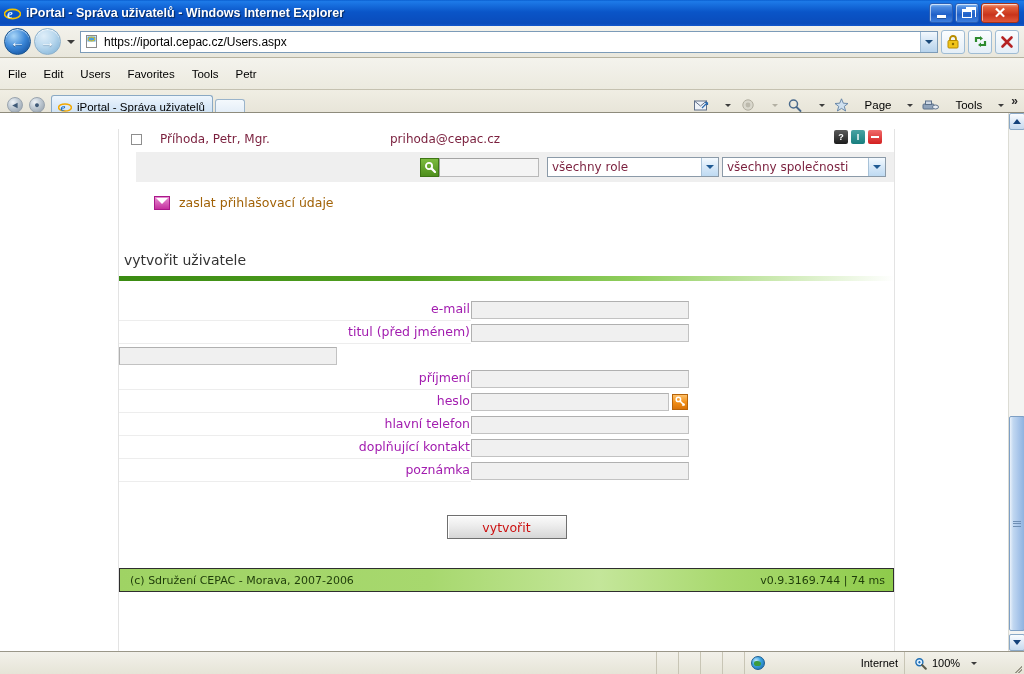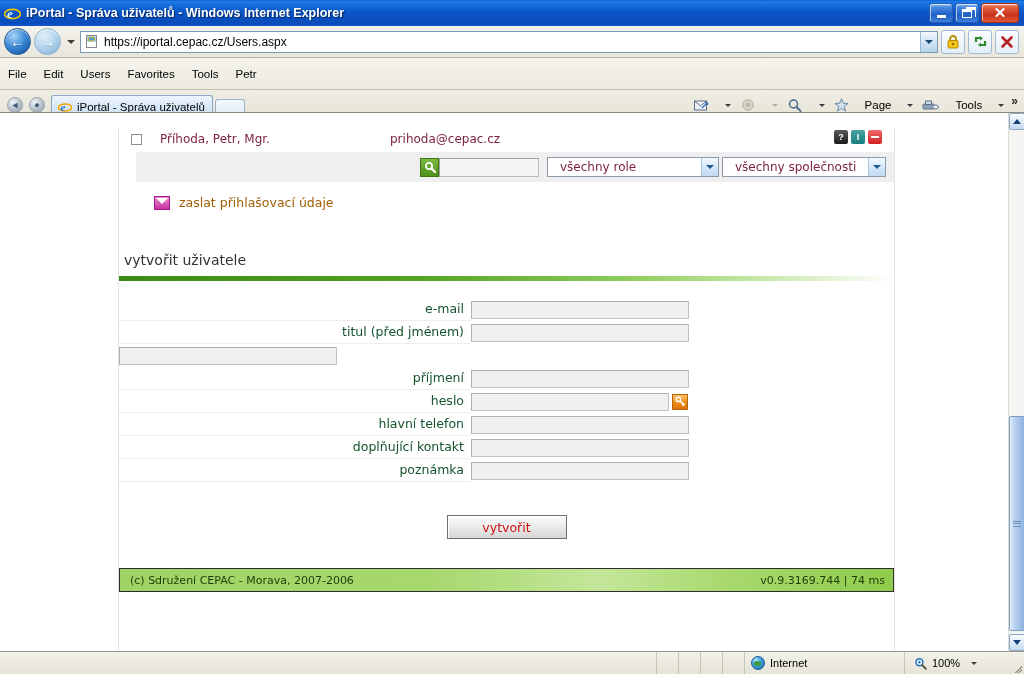--- a/index.html
+++ b/index.html
@@ -269,21 +269,21 @@
     display: flex; align-items: center; justify-content: center;
   }
   .txtinput {
     height: 19px; background: #f4f4f4;
     border: 1px solid #b9b9b9; border-top-color: #a3a3a3; border-left-color: #a3a3a3;
   }
   .filterrow .qinput { width: 100px; margin-right: 5px; }
   .selbox {
     height: 20px; background: #fff; border: 1px solid #8b9aa8;
     display: flex; align-items: center; font-size: 12px; color: #7a1f3d;
-    padding-left: 12px; margin-left: 3px;
+    padding-left: 4px; margin-left: 3px;
   }
   .selbox .seltxt { flex: 1 1 auto; white-space: nowrap; overflow: hidden; }
   .selbox .selbtn {
     width: 17px; height: 18px; flex: none; margin-right: 0;
     background: linear-gradient(180deg,#f4faff 0%,#d6e8f8 50%,#bfdaf2 100%);
     border-left: 1px solid #a8c2d8;
     display: flex; align-items: center; justify-content: center;
   }
   .selbox .selbtn .caret { border-top-color: #1f5a93; }
   .sel-role { width: 172px; }
@@ -315,22 +315,22 @@
   }
   .secbar {
     height: 5px;
     background: linear-gradient(90deg,#3a8b12 0%,#53a122 38%,#8fce5c 66%,#cdeab3 85%,#ffffff 100%);
   }
 
   
   .form { padding-top: 17px; }
   .frow { display: flex; align-items: center; height: 23px; justify-content: flex-start; }
   .flabel {
-    width: 352px; text-align: right; padding-right: 7px;
-    font-size: 12.5px; color: #14532d;
+    width: 352px; text-align: right; padding-right: 1px;
+    font-size: 12.5px; color: #a21caf;
     border-bottom: 1px solid #ededed;
     height: 23px; line-height: 22px;
     box-sizing: border-box;
   }
   .finput {
     width: 218px; height: 18px; background: #f0f0f0;
     border: 1px solid #c2c2c2; border-top-color: #b0b0b0; border-left-color: #b0b0b0;
   }
   .finput.pw { width: 198px; }
   .keybtn {
@@ -361,21 +361,21 @@
   }
 
   
   .statusbar {
     position: absolute; left: 0; bottom: 0; width: 1024px; height: 23px;
     background: linear-gradient(180deg,#f2f1ea 0%,#e6e4d7 100%);
     border-top: 1px solid #9a9789;
     display: flex; align-items: center;
     font-size: 11px; color: #000;
   }
-  .sb-seg { height: 23px; border-right: 1px solid #c8c5b5; display:flex;align-items:center; }
+  .sb-seg { height: 23px; border-right: 1px solid #c8c5b5; display:flex;align-items:center;justify-content:space-between; }
   .sb-flex { flex: 1 1 auto; }
   .sb-zone { padding: 0 6px; display: flex; align-items: center; gap: 5px; width: 160px; }
   .globe {
     width: 14px;height:14px;border-radius:50%;
     background: radial-gradient(circle at 34% 30%, #bfe6ff 0%, #3aa3e0 40%, #1c6aa8 100%);
     border: 1px solid #1a5c92; position: relative; flex:none;
   }
   .globe:after {
     content:""; position:absolute; left:2px; top:4px; width:7px;height:5px;
     background:#3d9b3d; border-radius: 40% 60% 50% 50%;

